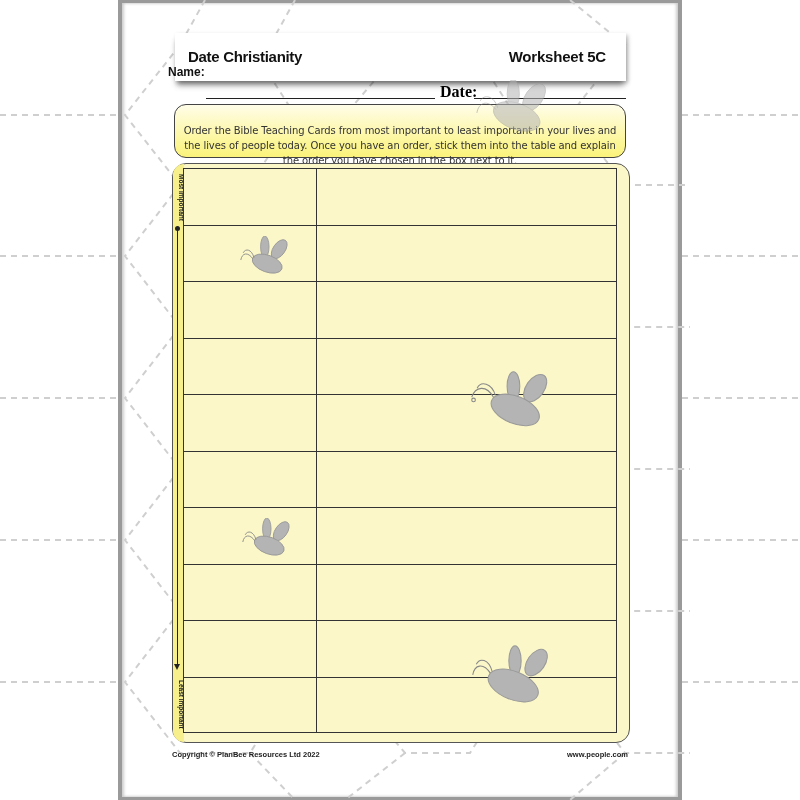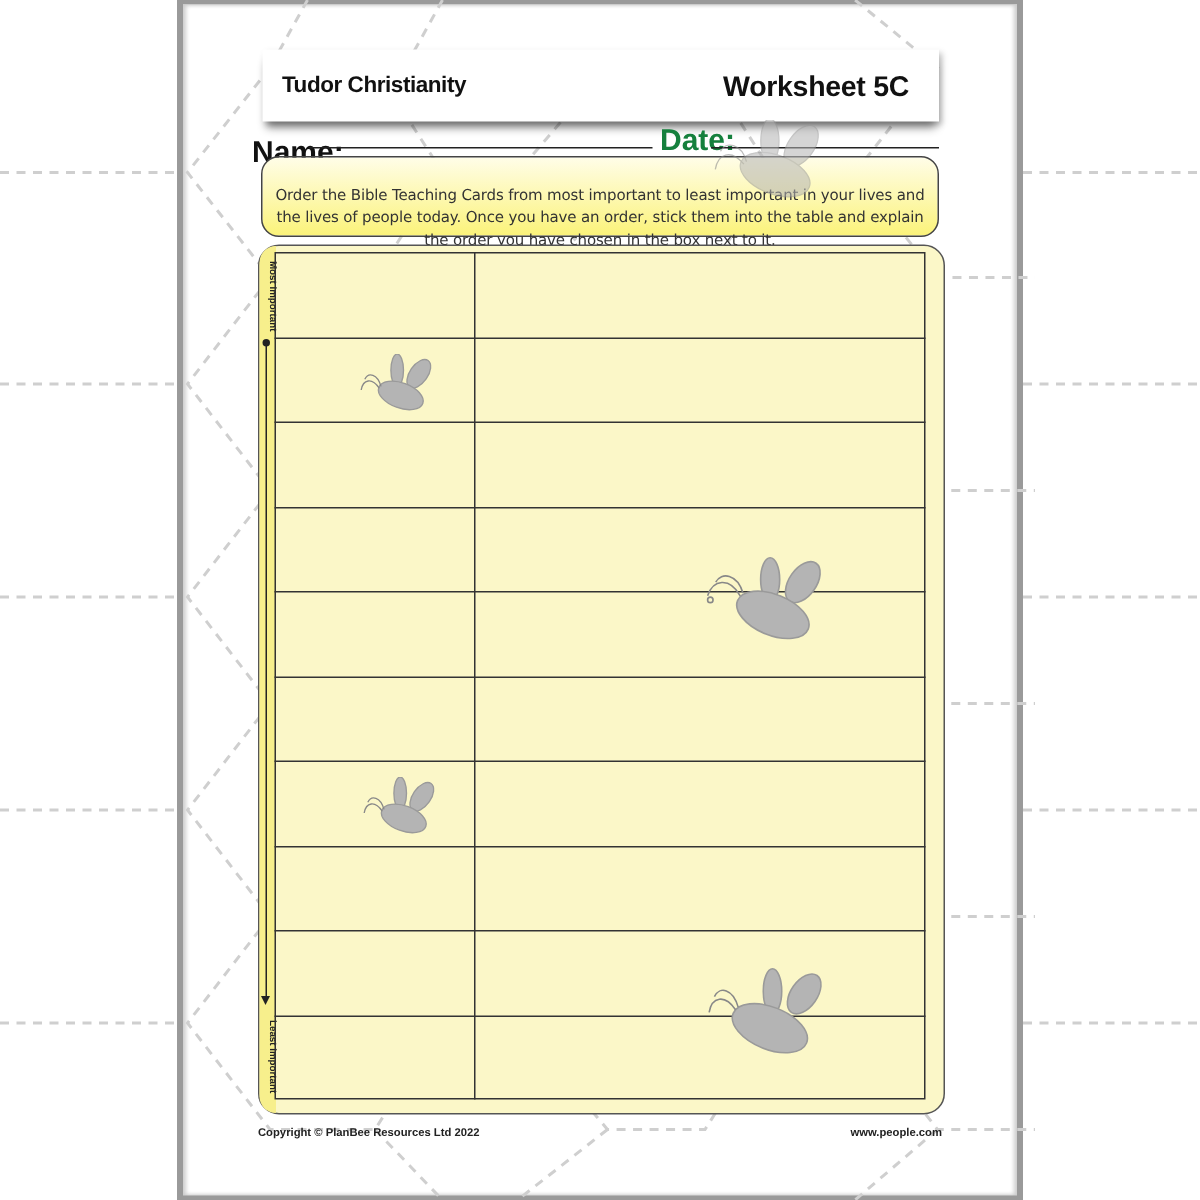--- a/index.html
+++ b/index.html
@@ -1,24 +1,24 @@
 <!DOCTYPE html>
 <html><head>
 <meta charset="utf-8">
 <style>
   html, body { margin:0; padding:0; }
   body { width:800px; height:800px; background:#ffffff; position:relative; overflow:hidden; font-family:"DejaVu Sans", sans-serif; }
   .page { position:absolute; left:118px; top:0; width:564px; height:800px; background:#fff; box-sizing:border-box; border-left:4px solid #9a9a9a; border-right:4px solid #9a9a9a; border-top:3px solid #9a9a9a; border-bottom:3px solid #9a9a9a; box-shadow: inset 2px 0 3px #ccc, inset -2px 0 3px #ccc; }
   .hexbg { position:absolute; left:0; top:0; width:800px; height:800px; pointer-events:none; }
   .header-card { position:absolute; left:175px; top:33px; width:451px; height:48px; background:#fff; box-shadow: 0 6px 6px -2px rgba(0,0,0,0.45), 2px 2px 4px rgba(0,0,0,0.25); }
   .title-left { position:absolute; left:188px; top:48px; font-family:"Liberation Sans", sans-serif; font-weight:bold; font-size:15px; color:#111; letter-spacing:-0.3px; }
-  .title-right { position:absolute; right:194px; top:48px; font-family:"Liberation Sans", sans-serif; font-weight:bold; font-size:19px; color:#111; letter-spacing:-0.2px; }
-  .name-label { position:absolute; left:168px; top:91px; font-family:"Liberation Sans", sans-serif; font-weight:bold; font-size:20px; color:#111; }
+  .title-right { position:absolute; right:194px; top:48px; font-family:"Liberation Sans", sans-serif; font-weight:bold; font-size:15px; color:#111; letter-spacing:-0.2px; }
+  .name-label { position:absolute; left:168px; top:65px; font-family:"Liberation Sans", sans-serif; font-weight:bold; font-size:12px; color:#111; }
   .name-line { position:absolute; left:206px; top:98px; width:229px; height:0; border-top:1.5px solid #222; }
-  .date-label { position:absolute; left:440px; top:83px; font-family:Liberation Sans, sans-serif; font-weight:bold; font-size:20px; color:#15803d; }
+  .date-label { position:absolute; left:440px; top:83px; font-family:Liberation Serif, serif; font-weight:bold; font-size:16px; color:#000000; }
   .date-line { position:absolute; left:474px; top:98px; width:152px; height:0; border-top:1.5px solid #222; }
   .instr { position:absolute; left:174px; top:104px; width:452px; height:54px; box-sizing:border-box; border:1.5px solid #444; border-radius:12px; background:linear-gradient(#fffde8, #fbf37a); text-align:center; font-family:"DejaVu Sans", sans-serif; font-size:10px; line-height:15px; color:#333; padding-top:18px; letter-spacing:-0.1px; }
   .frame { position:absolute; left:172px; top:163px; width:458px; height:580px; box-sizing:border-box; border:1.5px solid #555; border-radius:14px; background:#fbf7c8; }
   .frame-inner-band { position:absolute; left:173px; top:164px; width:11px; height:578px; background:#f7ef8c; border-radius:13px 0 0 13px; }
   .grid { position:absolute; left:183px; top:168px; width:434px; height:565px; box-sizing:border-box; border:1.5px solid #333; background:transparent; }
   .rowline { position:absolute; left:183px; width:434px; height:0; border-top:1.5px solid #333; }
   .colline { position:absolute; left:316px; top:168px; width:0; height:565px; border-left:1.5px solid #333; }
   .side-text-top { position:absolute; left:171px; top:174px; width:14px; height:50px; writing-mode:vertical-rl; font-family:"Liberation Sans", sans-serif; font-weight:bold; font-size:6.5px; color:#222; text-align:left; }
   .side-text-bottom { position:absolute; left:171px; top:680px; width:14px; height:52px; writing-mode:vertical-rl; font-family:"Liberation Sans", sans-serif; font-weight:bold; font-size:6.5px; color:#222; }
   .arrow-line { position:absolute; left:177px; top:229px; width:0; height:437px; border-left:1.2px solid #222; }
@@ -73,21 +73,21 @@
     <polyline points="345,682 405,753 470,753 515,682 470,611"></polyline>
     <polyline points="515,682 570,682 625,611"></polyline>
     <polyline points="570,682 625,753 690,753"></polyline>
     <polyline points="250,753 295,800"></polyline>
     <polyline points="405,753 345,800"></polyline>
     <polyline points="625,753 570,800"></polyline>
   </g>
 </svg>
 
 <div class="header-card"></div>
-<div class="title-left">Tudor Christianity</div>
+<div class="title-left">Date Christianity</div>
 <div class="title-right">Worksheet 5C</div>
 
 <div class="name-label">Name:</div>
 <div class="name-line"></div>
 <div class="date-label">Date:</div>
 <div class="date-line"></div>
 
 <div class="instr">Order the Bible Teaching Cards from most important to least important in your lives and the lives of people today. Once you have an order, stick them into the table and explain the order you have chosen in the box next to it.</div>
 
 <div class="frame"></div>

